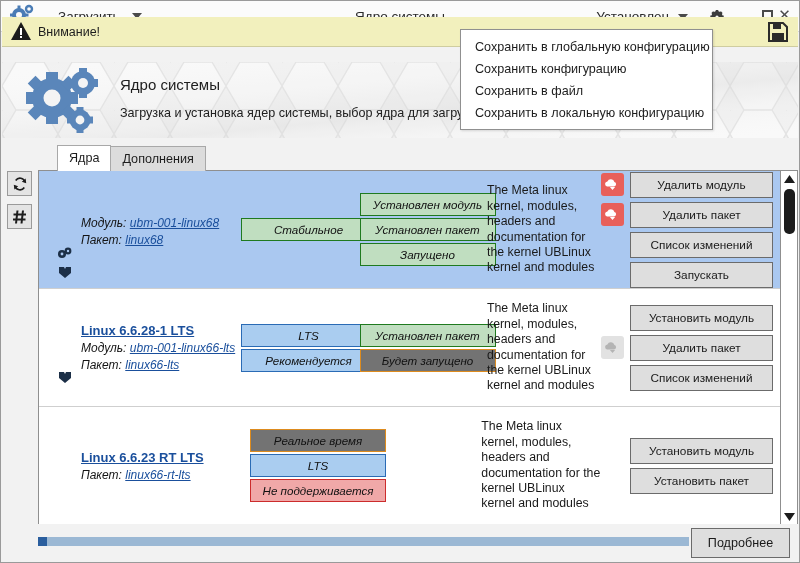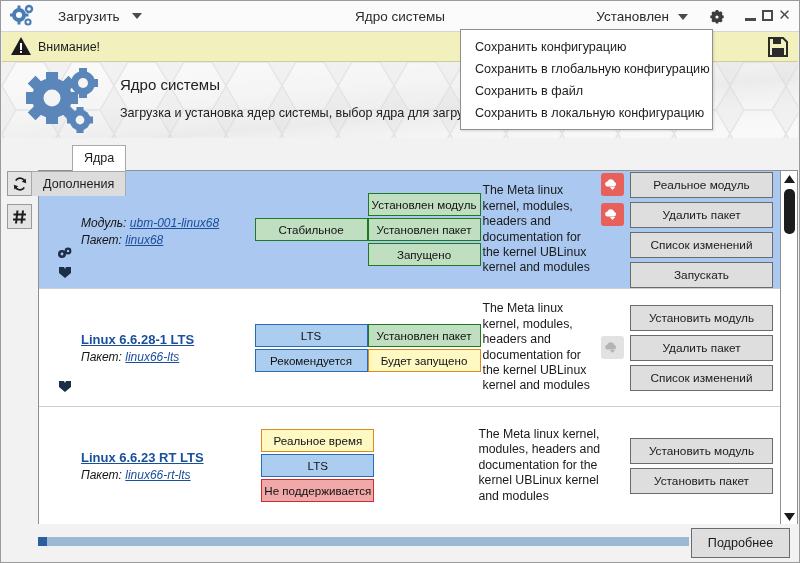--- a/index.html
+++ b/index.html
@@ -53,41 +53,41 @@
     z-index: 40; padding: 6px 0 5px 0;
     box-shadow: 1px 1px 2px rgba(0,0,0,0.12);
   }
   .dd-item {
     font-size: 12.6px; color: #1d1d1d; padding: 4px 10px 4px 14px;
     white-space: nowrap; cursor: default;
   }
 
   
   .warnbar {
-    position: absolute; left: 1px; top: 31px; width: 796px; height: 30px;
+    position: absolute; left: 1px; top: 16px; width: 796px; height: 30px;
     background: #f2f0bd; border-bottom: 1px solid #cfcda0;
     display: flex; align-items: center; text-align: right;
   }
   .warn-ico { margin-left: 9px; width: 20px; height: 20px; }
   .warn-txt { margin-left: 7px; font-size: 12.5px; color: #1d1d1d; }
   .warn-save { position: absolute; right: 9px; top: 4px; width: 22px; height: 22px; }
 
   
   .banner {
     position: absolute; left: 1px; top: 61px; width: 796px; height: 76px;
     overflow: hidden;
     background: #f0f0f0;
   }
   .banner-bg { position: absolute; inset: 0; opacity: .85; }
   .banner-gear { position: absolute; left: 22px; top: 6px; width: 80px; height: 66px; }
   .banner-h { position: absolute; left: 118px; top: 14px; font-size: 15px; color: #202020; }
   .banner-sub { position: absolute; left: 118px; top: 44px; font-size: 12.6px; color: #202020; }
 
   
-  .tabs { position: absolute; left: 30px; top: 144px; display: flex; align-items: flex-end; z-index: 5; flex-direction: column; }
+  .tabs { position: absolute; left: 56px; top: 144px; display: flex; align-items: flex-end; z-index: 5; }
   .tab {
     font-size: 12.6px; color: #1d1d1d; padding: 5px 11px 5px 11px;
     border: 1px solid #a8a8a8; border-bottom: none;
     background: #dcdcdc; margin-right: -1px;
   }
   .tab.active { background: #ffffff; padding-bottom: 6px; position: relative; z-index: 6; }
 
   
   .rail { position: absolute; left: 6px; top: 170px; width: 26px; }
   .rail-btn {
@@ -113,26 +113,26 @@
   .cell-info { position: relative; width: 248px; padding-left: 18px; }
   .ki-icons { position: absolute; left: 18px; top: 32px; width: 18px; }
   .ki-ico { width: 16px; height: 16px; margin-bottom: 3px; }
   .k-title { font-size: 13px; font-weight: bold; color: #1a4f9c; text-decoration: underline; margin-left: 24px; }
   .k-line { font-size: 12px; font-style: italic; color: #151515; margin-left: 24px; margin-top: 3px; white-space: nowrap; }
   .k-line a { color: #1a4f9c; text-decoration: underline; font-style: italic; }
 
   .cell-badges1 { width: 123px; display: flex; flex-direction: column; align-items: center; gap: 2px; }
   .cell-badges2 { width: 115px; display: flex; flex-direction: column; align-items: center; gap: 2px; }
   .badge {
-    width: 113px; text-align: center; font-size: 11.6px; padding: 4px 2px;
-    border: 1px solid #000; color: #111;
+    width: 136px; text-align: center; font-size: 11.6px; padding: 4px 2px;
+    border: 1px solid #000; color: #111; font-style: italic;
   }
   .b-green { background: #c0dec0; border-color: #1f7a1f; }
   .b-blue  { background: #aacdf0; border-color: #2a6bb5; }
-  .b-orange{ background: #fef9c3; border-color: #dd8b1e; }
+  .b-orange{ background: #737373; border-color: #dd8b1e; }
   .b-red   { background: #f0a8a8; border-color: #cc2c2c; }
 
   .cell-desc {
     width: 140px; font-size: 12.3px; color: #1a1a1a; line-height: 1.25;
     padding-left: 2px;
   }
   .cell-actions { width: 190px; padding-right: 8px; display: flex; flex-direction: column; gap: 4px; align-items: flex-end; }
   .act-row { display: flex; align-items: center; gap: 6px; justify-content: flex-end; width: 100%; }
   .btn {
     width: 143px; text-align: center; font-size: 11.8px; color: #1a1a1a;
@@ -352,21 +352,21 @@
         <div class="cell-desc">The Meta linux kernel, modules, headers and documentation for the kernel UBLinux kernel and modules</div>
         <div class="cell-actions">
           <div class="act-row">
             <span class="cloud">
               <svg width="23" height="23" viewBox="0 0 23 23">
                   <rect width="23" height="23" rx="3" fill="#e8605a"></rect>
                   <path fill="#fff" d="M6 13.5a2.6 2.6 0 0 1 .4-5.1 3.7 3.7 0 0 1 7 .6 2.3 2.3 0 0 1-.3 4.5z"></path>
                   <path fill="#fff" d="M11.5 10v5.2M11.5 17l-2.6-3h5.2z"></path>
                 </svg>
             </span>
-            <div class="btn">Реальное модуль</div>
+            <div class="btn">Удалить модуль</div>
           </div>
           <div class="act-row">
             <span class="cloud">
               <svg width="23" height="23" viewBox="0 0 23 23">
                   <rect width="23" height="23" rx="3" fill="#e8605a"></rect>
                   <path fill="#fff" d="M6 13.5a2.6 2.6 0 0 1 .4-5.1 3.7 3.7 0 0 1 7 .6 2.3 2.3 0 0 1-.3 4.5z"></path>
                   <path fill="#fff" d="M11.5 10v5.2M11.5 17l-2.6-3h5.2z"></path>
                 </svg>
             </span>
             <div class="btn">Удалить пакет</div>
@@ -386,20 +386,24 @@
         <div class="cell-info">
           <div class="ki-icons" style="top:46px">
             <div class="ki-ico">
               <svg width="16" height="16" viewBox="0 0 16 16">
                   <path fill="#1c2f47" d="M2 3h5l1 2 1-2h5v6l-6 5-6-5z"></path>
                 </svg>
             </div>
           </div>
           <div class="k-title">Linux 6.6.28-1 LTS</div>
           <div class="k-line">
+            <span>Модуль:</span>
+            <a href="#">ubm-001-linux66-lts</a>
+          </div>
+          <div class="k-line">
             <span>Пакет:</span>
             <a href="#">linux66-lts</a>
           </div>
         </div>
         <div class="cell-badges1">
           <div class="badge b-blue">LTS</div>
           <div class="badge b-blue">Рекомендуется</div>
         </div>
         <div class="cell-badges2">
           <div class="badge b-green">Установлен пакет</div>
@@ -473,19 +477,19 @@
   </div>
 
   <div class="bottom">
     <div class="progress">
       <div class="progress-seg"></div>
     </div>
     <div class="more-btn">Подробнее</div>
   </div>
 
   <div class="dropdown">
+    <div class="dd-item">Сохранить в глобальную конфигурацию</div>
     <div class="dd-item">Сохранить конфигурацию</div>
-    <div class="dd-item">Сохранить в глобальную конфигурацию</div>
     <div class="dd-item">Сохранить в файл</div>
     <div class="dd-item">Сохранить в локальную конфигурацию</div>
   </div>
 
 </div>
 
 </body></html>

